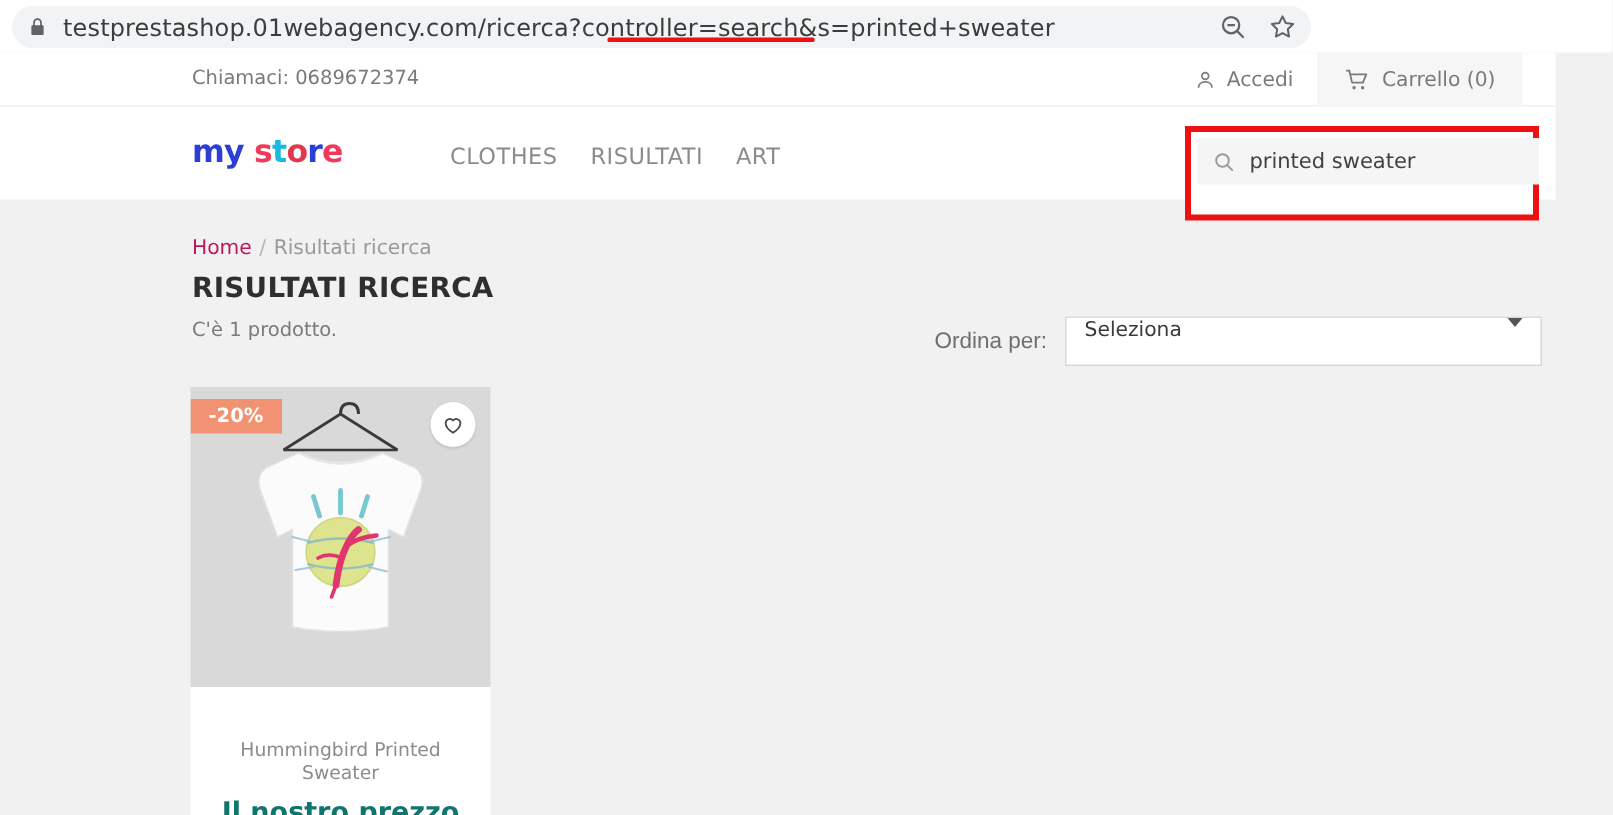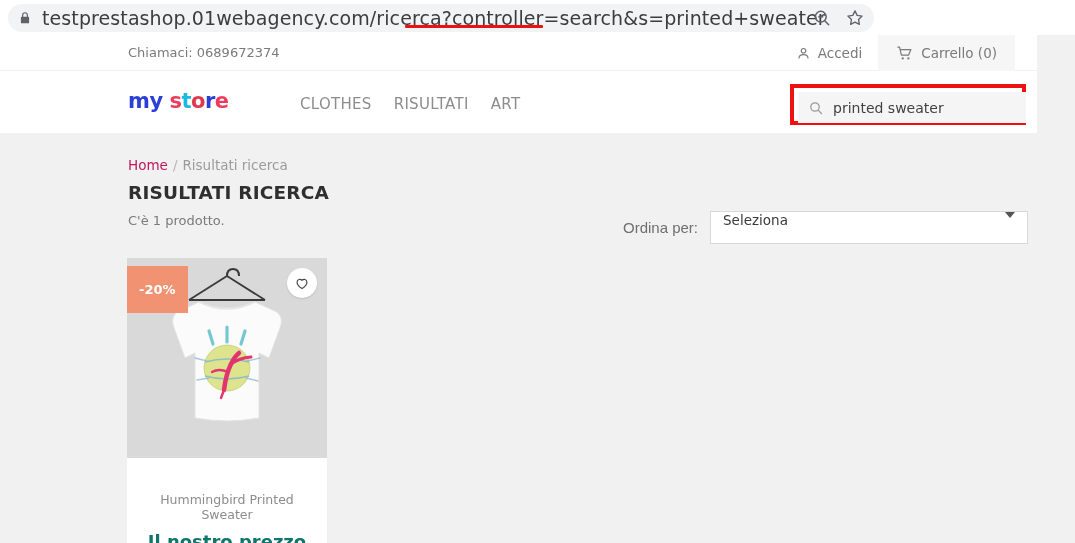--- a/index.html
+++ b/index.html
@@ -20,21 +20,21 @@
   .omnibox {
     position: absolute; left: 8px; top: 4px;
     width: 866px; height: 28px;
     background: #f1f3f4;
     border-radius: 14px;
     display: flex; align-items: center;
     padding: 0 10px;
   }
   .lock-icon { width: 14px; height: 14px; margin-right: 10px; flex: none; }
   .url-text {
-    font-size: 19px; color: #3c3c3c;
+    font-size: 16px; color: #3c3c3c;
     letter-spacing: 0.1px; white-space: nowrap;
     font-family: "DejaVu Sans", sans-serif;
   }
   .url-underline {
     position: absolute; left: 405px; top: 25px;
     width: 138px; height: 3px; background: #ee1111;
     border-radius: 1px;
   }
   .omni-action {
     position: absolute; top: 8px; width: 20px; height: 20px;
@@ -99,21 +99,21 @@
     display: flex; gap: 22px; justify-content: flex-end;
   }
   .mainnav a {
     font-size: 15px; color: #8c8c8c; text-decoration: none;
     letter-spacing: 0.3px; cursor: pointer;
     font-family: "DejaVu Sans", sans-serif;
   }
 
   .search-highlight {
     position: absolute; left: 790px; top: 49px;
-    width: 236px; height: 41px;
+    width: 236px; height: 63px;
     border: 4px solid #ee1111;
     background: #ffffff;
   }
   .search-box {
     position: absolute; left: 4px; top: 4px;
     width: 228px; height: 31px;
     background: #f5f5f5;
     display: flex; align-items: center; padding: 0 10px;
   }
   .search-icon { width: 16px; height: 16px; flex: none; margin-right: 9px; }
@@ -175,21 +175,21 @@
     width: 200px; background: #ffffff;
   }
   .thumb {
     position: relative; width: 200px; height: 200px;
     background: #d9d9d9; overflow: hidden;
   }
   .discount-badge {
     position: absolute; left: 0; top: 8px;
     background: #f19372; color: #ffffff;
     font-size: 13px; font-weight: bold;
-    padding: 16px 12px; z-index: 3;
+    padding: 4px 12px; z-index: 3;
     font-family: "DejaVu Sans", sans-serif;
   }
   .wish-btn {
     position: absolute; right: 10px; top: 10px;
     width: 30px; height: 30px; border-radius: 50%;
     background: #ffffff; z-index: 3;
     display: flex; align-items: center; justify-content: center;
     cursor: pointer;
     box-shadow: 0 1px 2px rgba(0,0,0,.12);
   }

